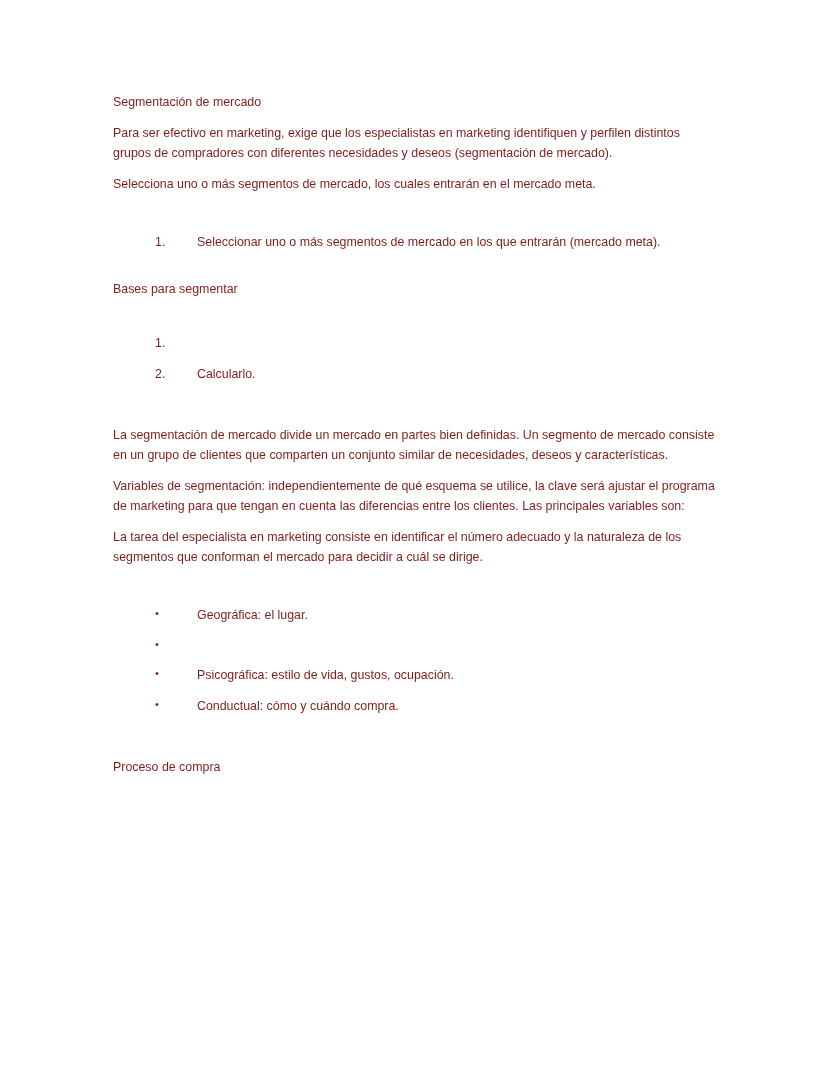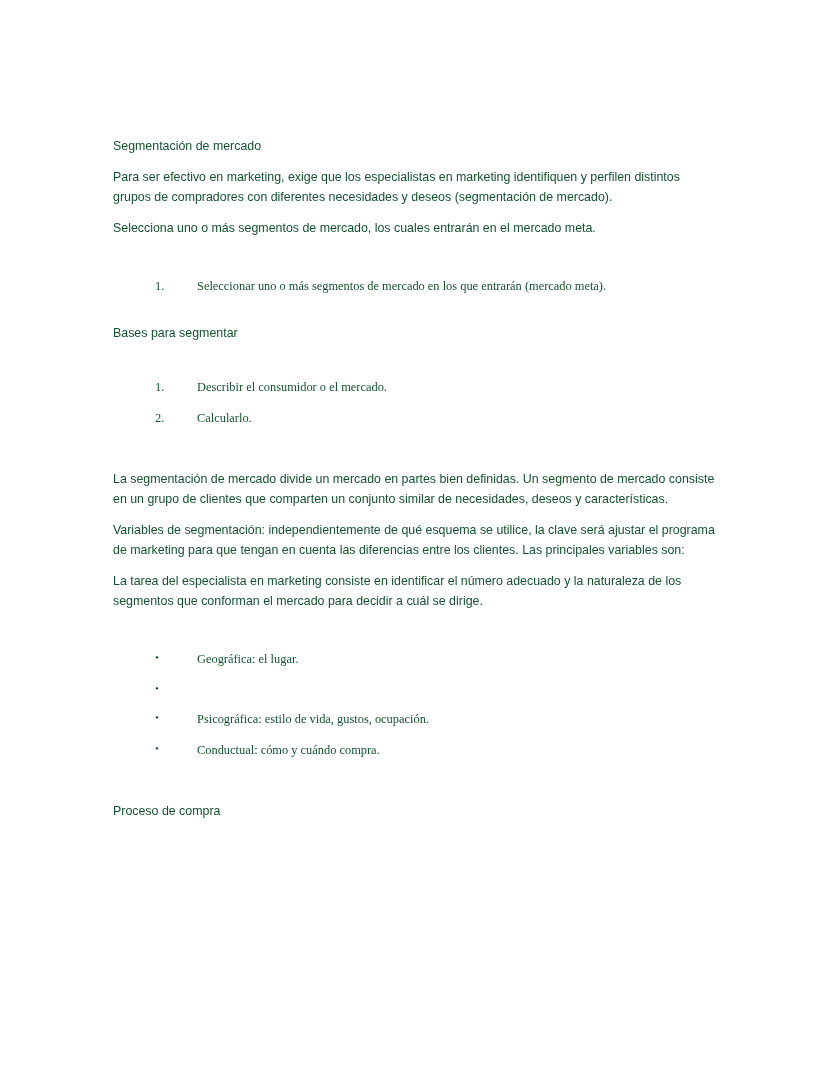--- a/index.html
+++ b/index.html
@@ -19,41 +19,39 @@
     width: 828px;
     height: 1071px;
     background: #ffffff;
     box-sizing: border-box;
     padding: 92px 113px 0 113px;
   }
   .doc {
     width: 602px;
     font-size: 12.4px;
     line-height: 1.62;
-    color: #14532d;
-    margin-top: 44px;
+    color: #7f1d1d;
   }
   p.para {
     margin: 0 0 11px 0;
     text-align: left;
   }
   .spacer-lg { height: 27px; }
   .spacer-md { height: 22px; }
   .spacer-sm { height: 14px; }
 
   
   .list {
     margin: 0;
     padding: 0;
   }
   .list-row {
     display: flex;
     align-items: flex-start;
     margin-bottom: 11px;
-    font-family: Liberation Serif, serif;
   }
   .list-row:last-child { margin-bottom: 0; }
   .list-marker {
     flex: 0 0 auto;
     width: 42px;
     margin-left: 42px;
     text-align: left;
   }
   .list-body {
     flex: 1 1 auto;
@@ -98,21 +96,20 @@
 
     <div class="spacer-lg"></div>
 
     <p class="para heading-line">Bases para segmentar</p>
 
     <div class="spacer-md"></div>
 
     <div class="list">
       <div class="list-row">
         <span class="list-marker">1.</span>
-        <span class="list-body">Describir el consumidor o el mercado.</span>
       </div>
       <div class="list-row">
         <span class="list-marker">2.</span>
         <span class="list-body">Calcularlo.</span>
       </div>
     </div>
 
     <div class="spacer-lg"></div>
     <div class="spacer-sm"></div>
 

